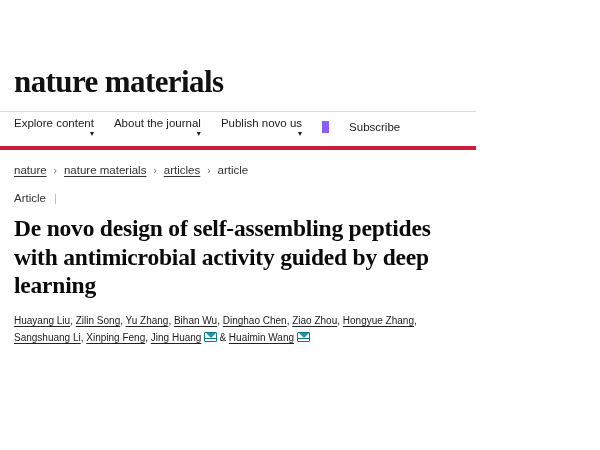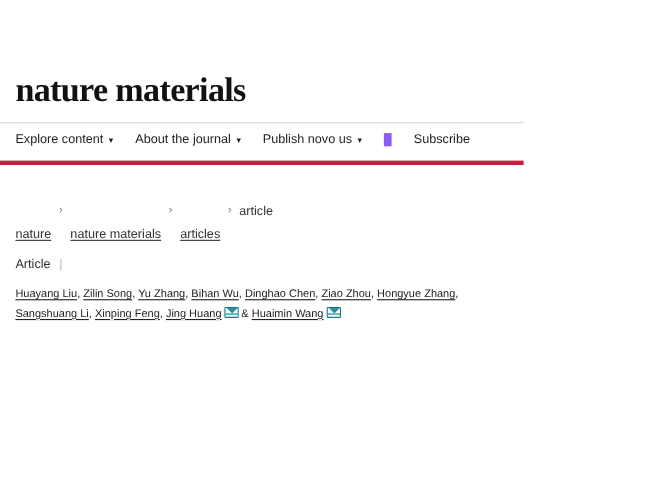--- a/index.html
+++ b/index.html
@@ -40,25 +40,26 @@
   .nav-bar {
     border-top: 1px solid #d9d9d9;
     display: flex;
     align-items: center;
     padding: 0 14px;
     height: 30px;
     font-size: 11.5px;
   }
   .nav-item {
     display: flex;
-    align-items: center;
+    align-items: flex-end;
     color: #222222;
     margin-right: 20px;
     white-space: nowrap;
     cursor: pointer;
+    flex-direction: column;
   }
   .nav-item.separated {
     border-left: 7px solid #8b5cf6;
     padding-left: 20px;
     margin-right: 0;
   }
   .caret {
     margin-left: 5px;
     font-size: 8px;
     line-height: 1;
@@ -75,21 +76,20 @@
     align-items: center;
     padding: 14px 14px 0 14px;
     font-size: 11.5px;
     color: #333333;
   }
   .breadcrumb a {
     color: #333333;
     text-decoration: underline;
     text-underline-offset: 2px;
     cursor: pointer;
-    margin-top: 43px;
   }
   .breadcrumb .sep {
     margin: 0 7px;
     color: #777777;
     font-size: 10px;
   }
   .breadcrumb .current {
     color: #333333;
   }
   .meta-line {
@@ -201,18 +201,19 @@
     <a>articles</a>
     <span class="sep">›</span>
     <span class="current">article</span>
   </div>
 
   <div class="meta-line">
     <span>Article</span>
     <span class="bar">|</span>
   </div>
 
+  <h2 class="article-title">De novo design of self-assembling peptides with antimicrobial activity guided by deep learning</h2>
 
   <div class="authors">
     <a>Huayang Liu</a><span class="plain">, </span><a>Zilin Song</a><span class="plain">, </span><a>Yu Zhang</a><span class="plain">, </span><a>Bihan Wu</a><span class="plain">, </span><a>Dinghao Chen</a><span class="plain">, </span><a>Ziao Zhou</a><span class="plain">, </span><a>Hongyue Zhang</a><span class="plain">, </span><a>Sangshuang Li</a><span class="plain">, </span><a>Xinping Feng</a><span class="plain">, </span><a>Jing Huang</a><span class="env-icon"></span><span class="plain">&amp;</span> <a>Huaimin Wang</a><span class="env-icon"></span>
   </div>
 
 </div>
 
 </body></html>

